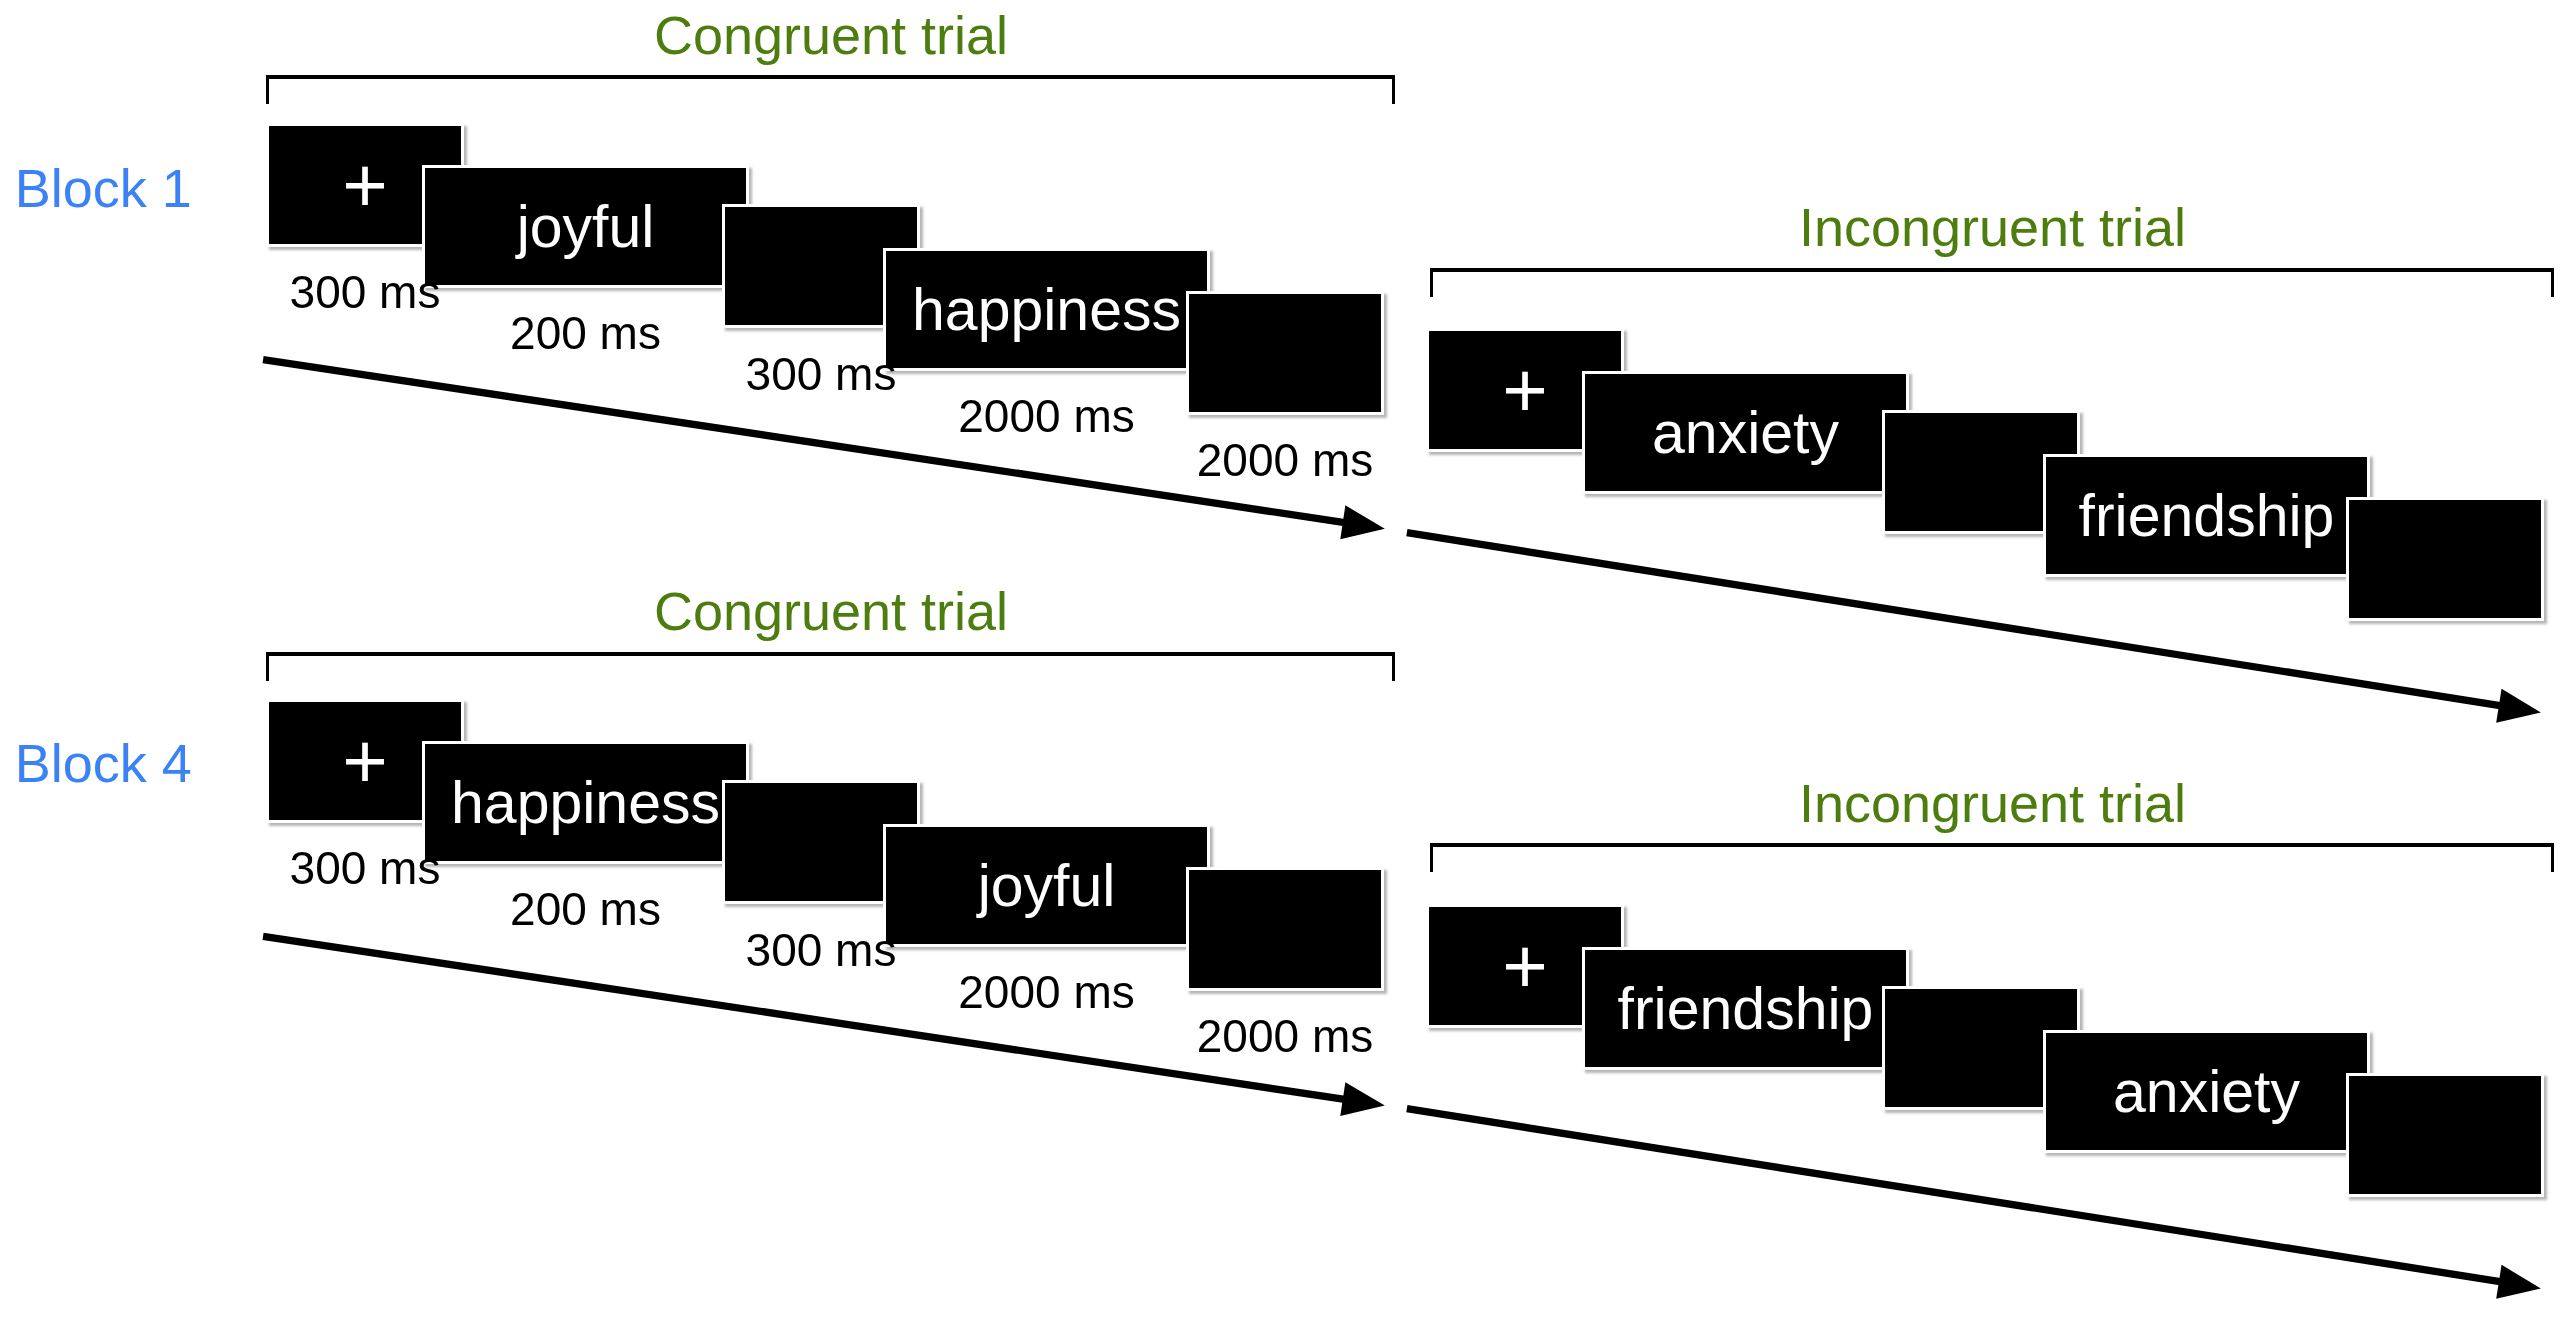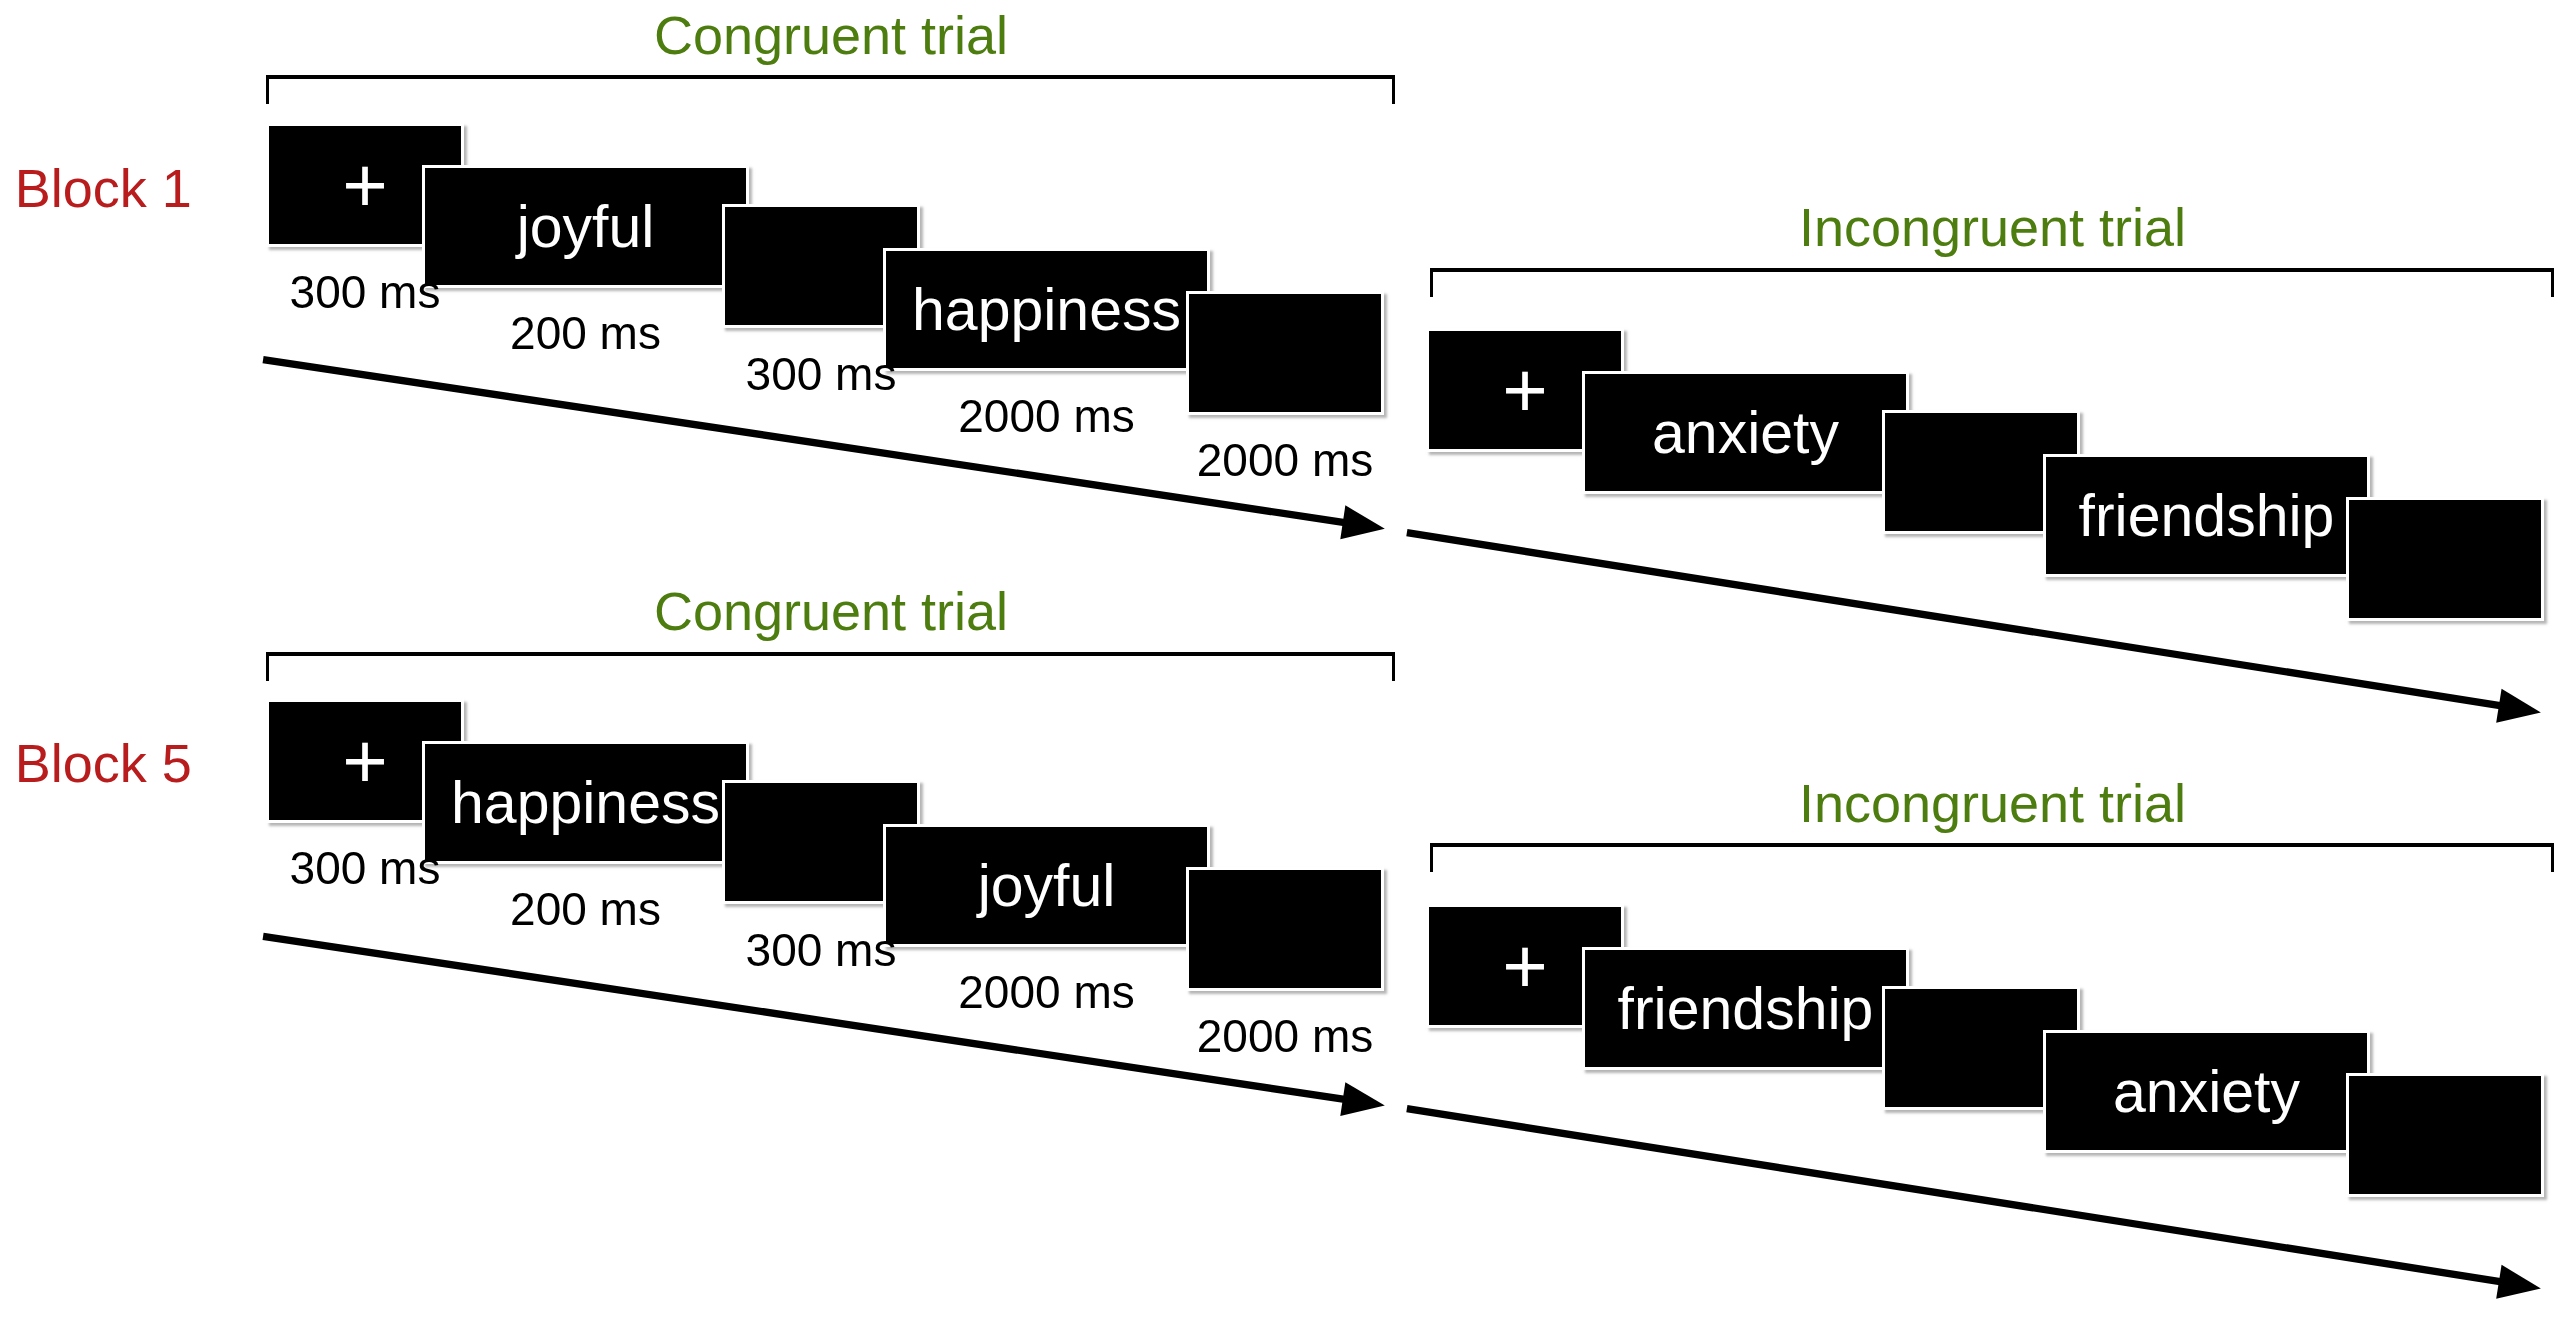--- a/index.html
+++ b/index.html
@@ -20,21 +20,21 @@
     position: absolute;
     left: 0;
     top: 0;
     width: 2576px;
     height: 1322px;
   }
   .block-label {
     position: absolute;
     font-size: 54px;
     line-height: 57px;
-    color: #b91c1c;
+    color: #3b82f6;
     white-space: nowrap;
   }
   .trial-title {
     position: absolute;
     font-size: 54px;
     line-height: 57px;
     text-align: center;
     color: #4d7c0f;
     white-space: nowrap;
   }
@@ -97,21 +97,21 @@
       <line x1="322" y1="1146" x2="1648" y2="1346" stroke="#000000" stroke-width="9"></line>
       <polygon points="1695,1353 1640.5,1366 1646.7,1324.5" fill="#000000"></polygon>
     </g>
     <g>
       <line x1="1722" y1="1357" x2="3062" y2="1569" stroke="#000000" stroke-width="9"></line>
       <polygon points="3110,1577 3055.3,1589.6 3061.9,1548.1" fill="#000000"></polygon>
     </g>
   </svg>
 
   <div class="block-label" style="left:14.7px; top:160px;">Block 1</div>
-  <div class="block-label" style="left:14.7px; top:735px;">Block 5</div>
+  <div class="block-label" style="left:14.7px; top:735px;">Block 4</div>
 
   <div class="trial-title" style="left:266px; top:6.5px; width:1130px;">Congruent trial</div>
   <div class="bracket" style="left:266px; top:75px; width:1123px;"></div>
 
   <div class="screen small" style="left:266px; top:123px;">
     <span class="fixation">+</span>
   </div>
   <div class="screen word" style="left:422px; top:165px;">
     <span class="stim-word">joyful</span>
   </div>

